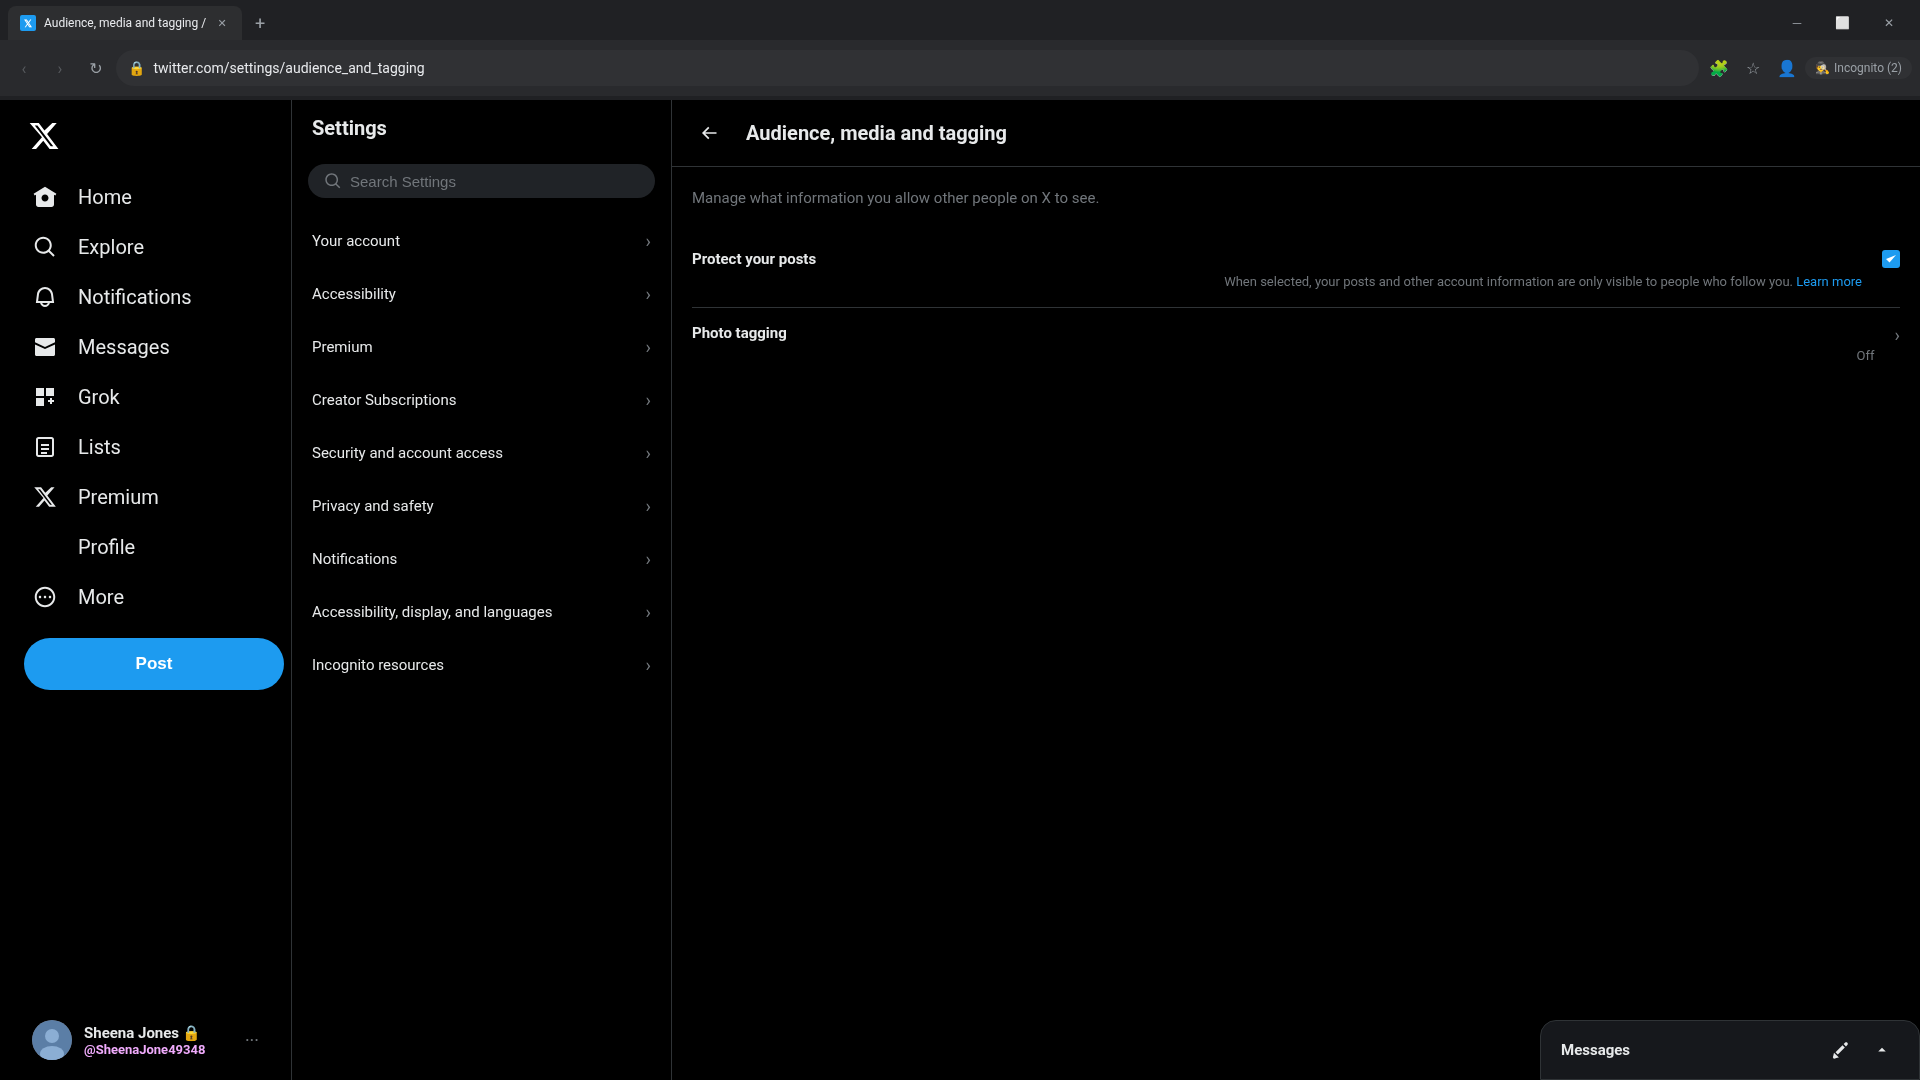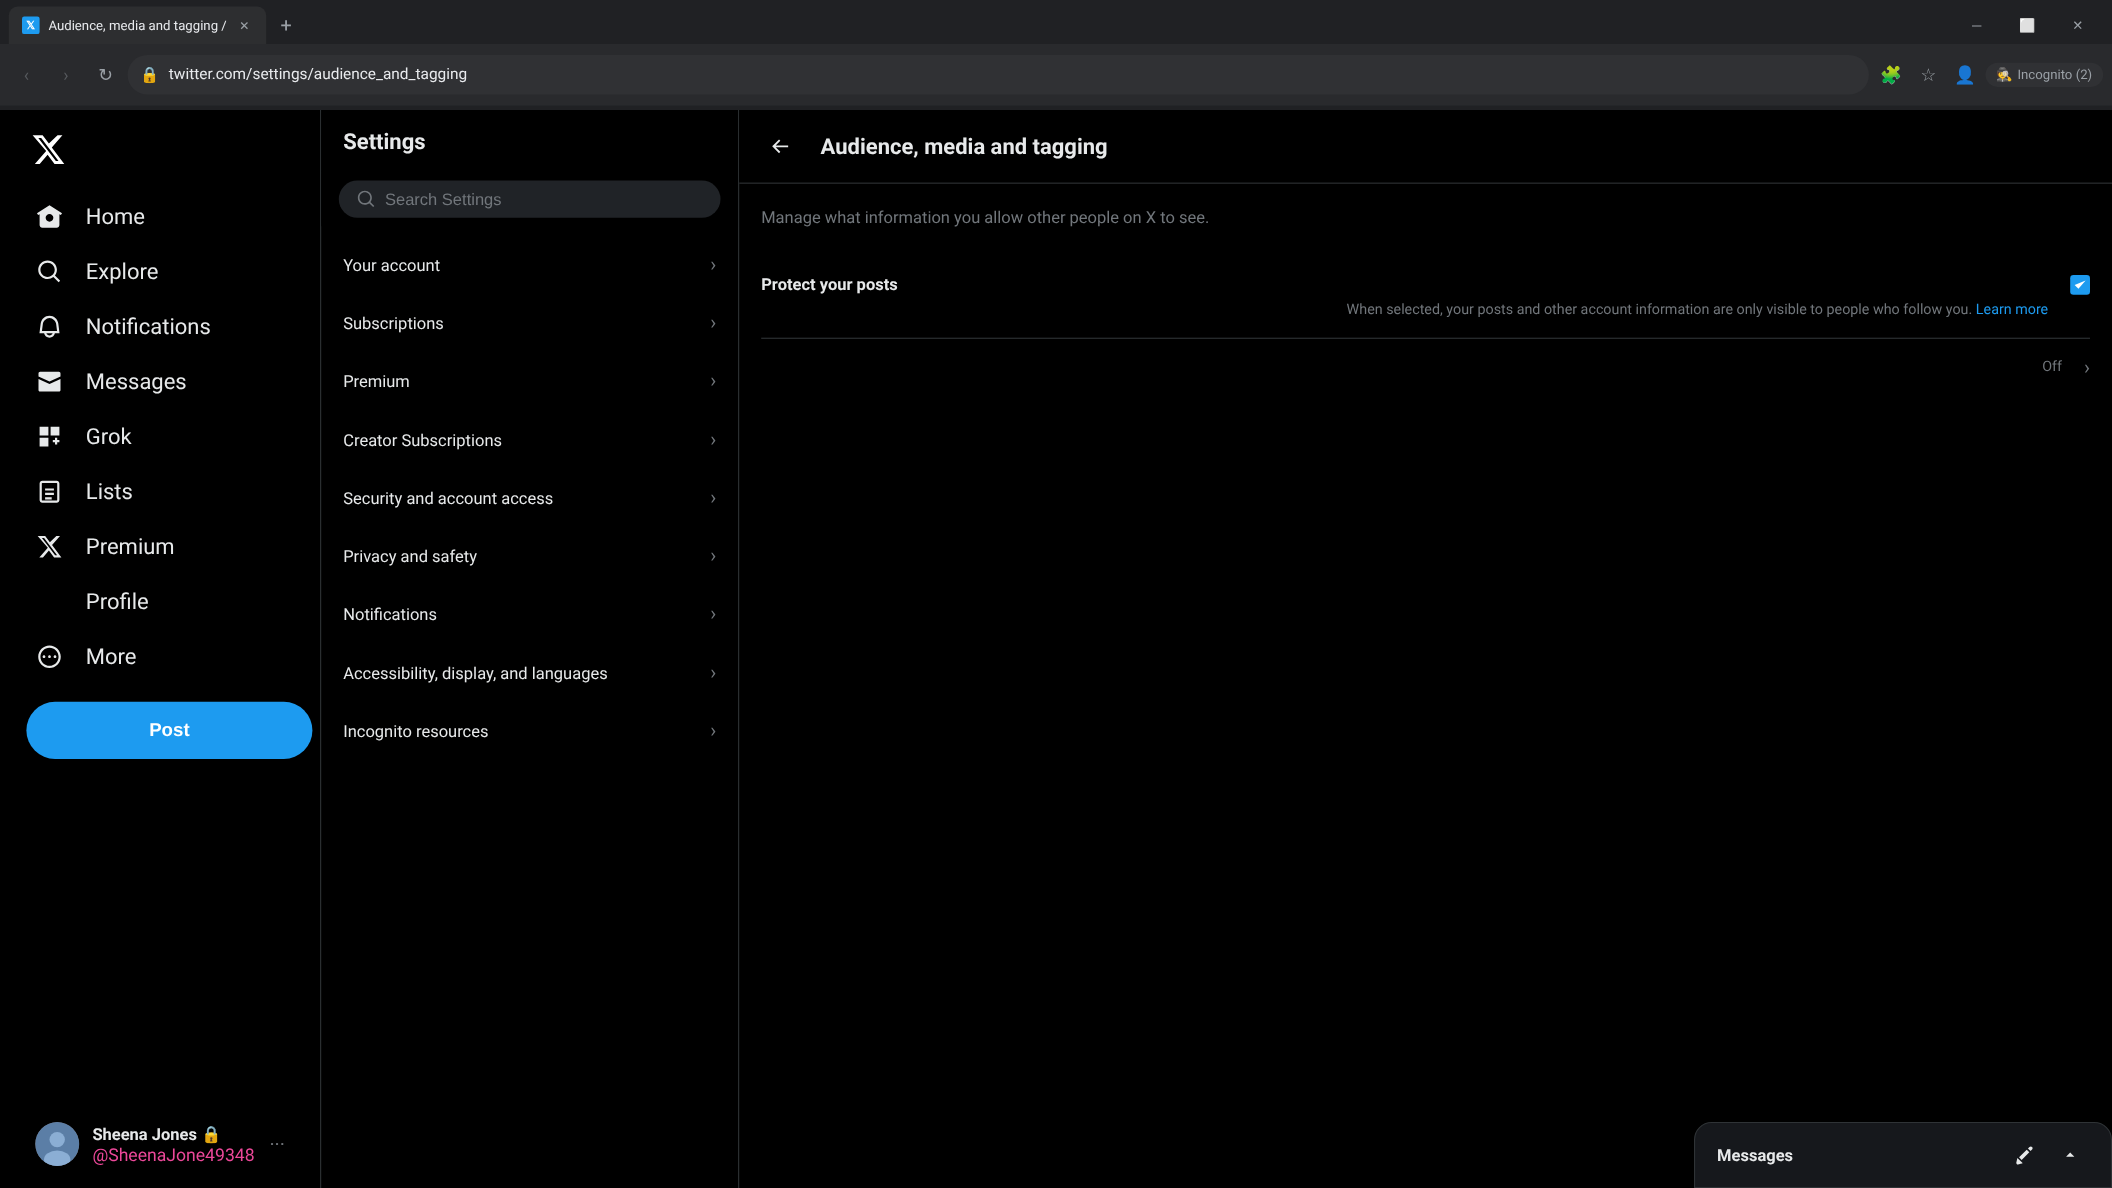--- a/index.html
+++ b/index.html
@@ -231,21 +231,21 @@
       align-items: center;
       justify-content: center;
       font-size: 16px;
       font-weight: 700;
       color: white;
       flex-shrink: 0;
       overflow: hidden;
     }
     .user-info { flex: 1; min-width: 0; }
     .user-name { font-size: 15px; font-weight: 700; white-space: nowrap; overflow: hidden; text-overflow: ellipsis; }
-    .user-handle { font-size: 16px; color: #ec4899; white-space: nowrap; overflow: hidden; text-overflow: ellipsis; }
+    .user-handle { font-size: 13px; color: #f0abfc; white-space: nowrap; overflow: hidden; text-overflow: ellipsis; font-weight: bold; }
     .more-dots { color: #71767b; font-size: 18px; }
 
     
     .settings-panel {
       width: 380px;
       border-right: 1px solid #2f3336;
       flex-shrink: 0;
       overflow-y: auto;
     }
     .settings-header {
@@ -572,21 +572,21 @@
         </svg>
         <input type="text" placeholder="Search Settings" style="">
       </div>
     </div>
     <div class="settings-list">
       <div class="settings-item">
         <span class="settings-item-text">Your account</span>
         <span class="chevron">›</span>
       </div>
       <div class="settings-item">
-        <span class="settings-item-text">Subscriptions</span>
+        <span class="settings-item-text">Accessibility</span>
         <span class="chevron">›</span>
       </div>
       <div class="settings-item">
         <span class="settings-item-text">Premium</span>
         <span class="chevron">›</span>
       </div>
       <div class="settings-item">
         <span class="settings-item-text">Creator Subscriptions</span>
         <span class="chevron">›</span>
       </div>
@@ -634,20 +634,21 @@
           <div class="checkbox-blue">
             <svg width="12" height="12" viewBox="0 0 12 12" fill="white">
               <path d="M1 6l3.5 3.5L11 2"></path>
             </svg>
           </div>
         </div>
       </div>
 
       <div class="setting-row">
         <div class="setting-row-info">
+          <div class="setting-row-title">Photo tagging</div>
           <div class="setting-row-sub">Off</div>
         </div>
         <div class="setting-row-control">
           <span class="chevron">›</span>
         </div>
       </div>
     </div>
   </div>
 </div>
 

